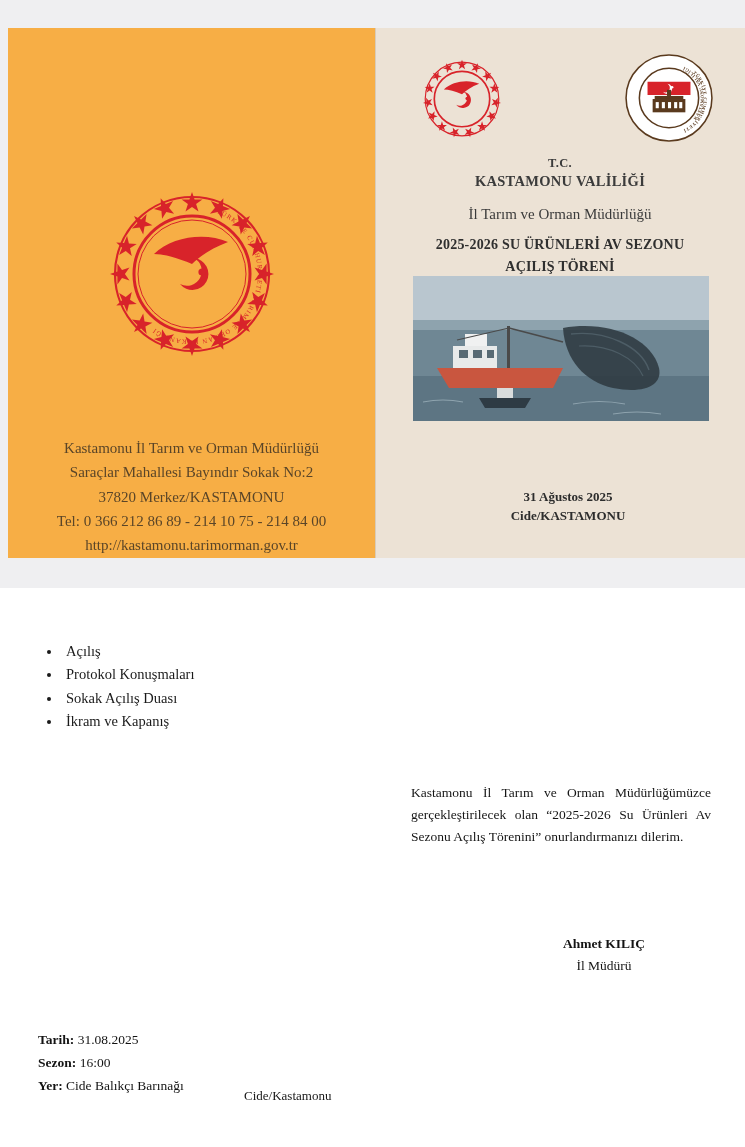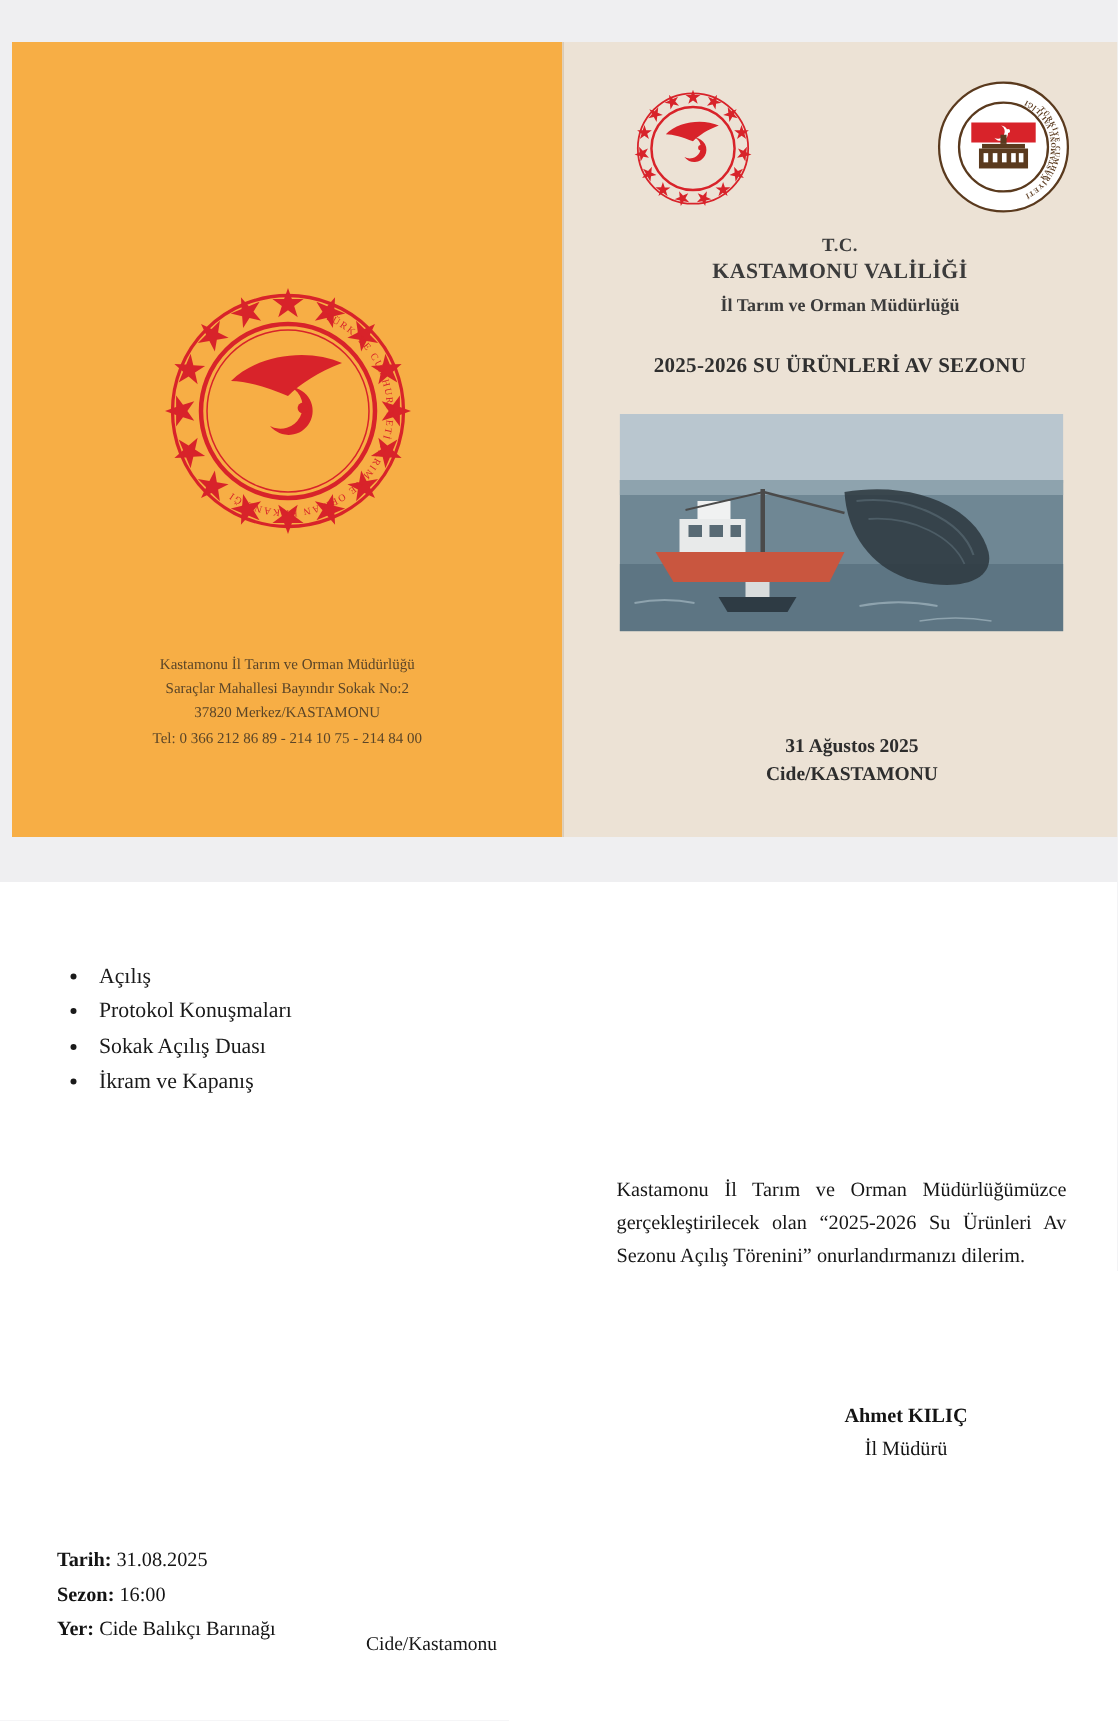--- a/index.html
+++ b/index.html
@@ -53,21 +53,21 @@
     transform: translate(-50%, -50%);
     width: 180px;
     height: 180px;
   }
   .addr-block {
     position: absolute;
     left: 0;
     right: 0;
     top: 408px;
     text-align: center;
-    font-size: 10px;
+    font-size: 15px;
     line-height: 1.62;
     color: #5a4528;
     font-family: "Liberation Serif", serif;
   }
 
   
   .logos-row {
     position: absolute;
     left: 0;
     right: 0;
@@ -101,23 +101,23 @@
     font-weight: bold;
     letter-spacing: .3px;
   }
   .org-name {
     font-size: 14.5px;
     font-weight: bold;
     letter-spacing: .3px;
     margin-top: 2px;
   }
   .org-sub {
-    font-size: 12px;
-    font-weight: bold;
-    margin-top: 6px;
+    font-size: 15px;
+    font-weight: normal;
+    margin-top: 16px;
   }
   .event-title {
     position: absolute;
     left: 26px;
     right: 26px;
     top: 206px;
     text-align: center;
     font-size: 14px;
     font-weight: bold;
     line-height: 1.55;
@@ -257,20 +257,21 @@
             <textPath href="#ringpath" startOffset="6%">TÜRKİYE CUMHURİYETİ TARIM VE ORMAN BAKANLIĞI</textPath>
           </text>
         </svg>
       </div>
 
       <div class="addr-block">
         <div>Kastamonu İl Tarım ve Orman Müdürlüğü</div>
         <div>Saraçlar Mahallesi Bayındır Sokak No:2</div>
         <div>37820 Merkez/KASTAMONU</div>
         <div>Tel: 0 366 212 86 89 - 214 10 75 - 214 84 00</div>
+        <div>http://kastamonu.tarimorman.gov.tr</div>
       </div>
     </div>
 
     <div class="card-right">
 
       <div class="logos-row">
 
         <div class="logo-min">
           <svg viewBox="0 0 180 180" width="86" height="86" aria-hidden="true">
             <circle cx="90" cy="90" r="77" fill="none" stroke="#d8232a" stroke-width="2.5"></circle>
@@ -340,20 +341,21 @@
       </div>
 
       <div class="org-lines">
         <div class="org-tc">T.C.</div>
         <div class="org-name">KASTAMONU VALİLİĞİ</div>
         <div class="org-sub">İl Tarım ve Orman Müdürlüğü</div>
       </div>
 
       <div class="event-title">
         <div>2025-2026 SU ÜRÜNLERİ AV SEZONU</div>
+        <div>AÇILIŞ TÖRENİ</div>
       </div>
 
       <div class="photo">
         <svg viewBox="0 0 296 145" width="296" height="145" aria-hidden="true">
           <rect x="0" y="0" width="296" height="46" fill="#b9c6cf"></rect>
           <rect x="0" y="44" width="296" height="101" fill="#6f8794"></rect>
           <rect x="0" y="44" width="296" height="10" fill="#8ea3ae"></rect>
           <rect x="0" y="100" width="296" height="45" fill="#5d7583"></rect>
 
           <path d="M150,52 C196,44 238,62 246,92 C250,110 230,118 200,112 C172,106 152,84 150,52 Z" fill="#2f3a41" opacity="0.88"></path>

